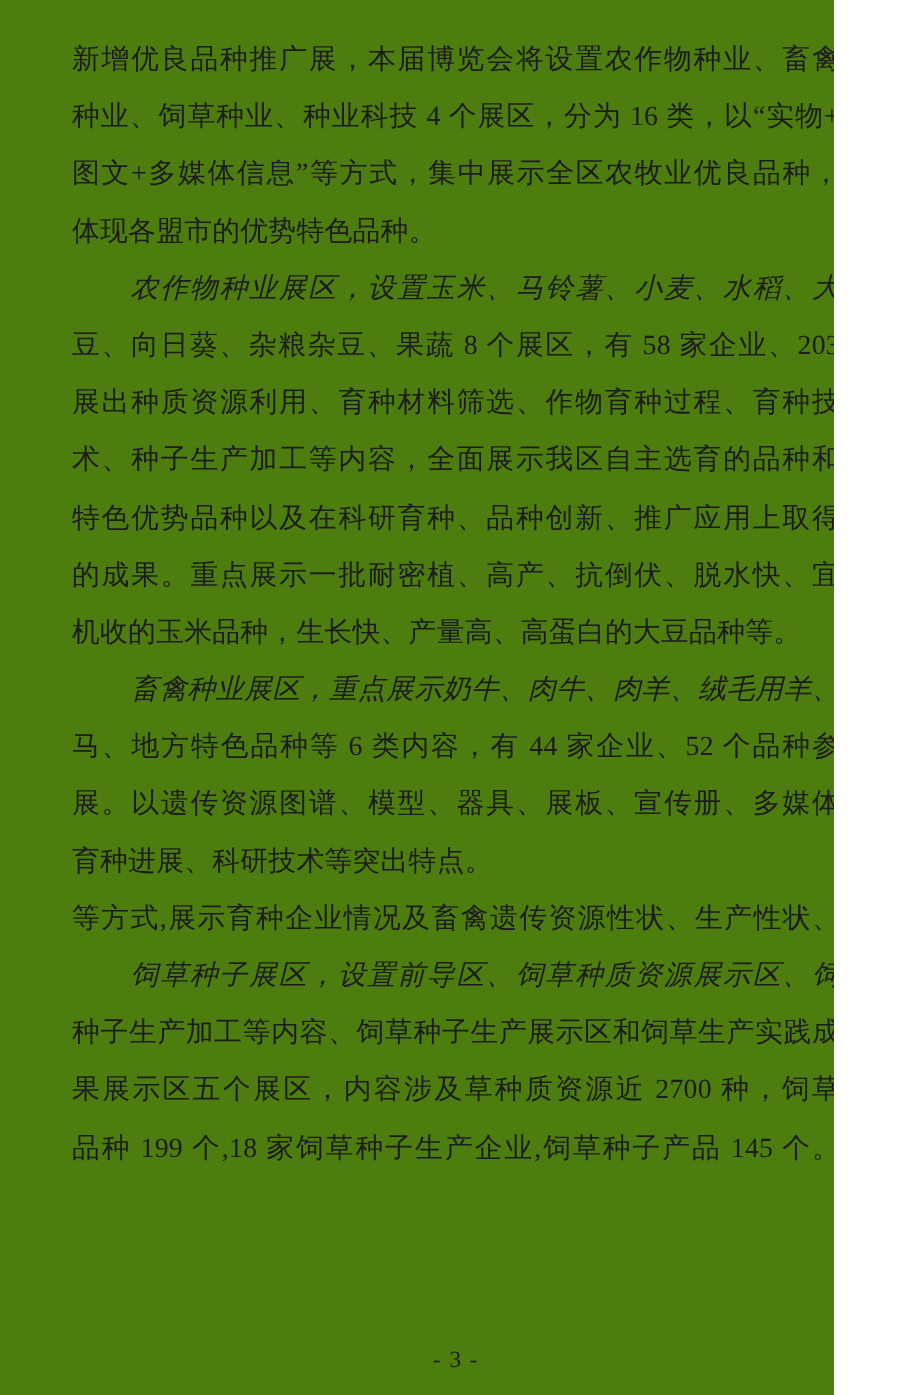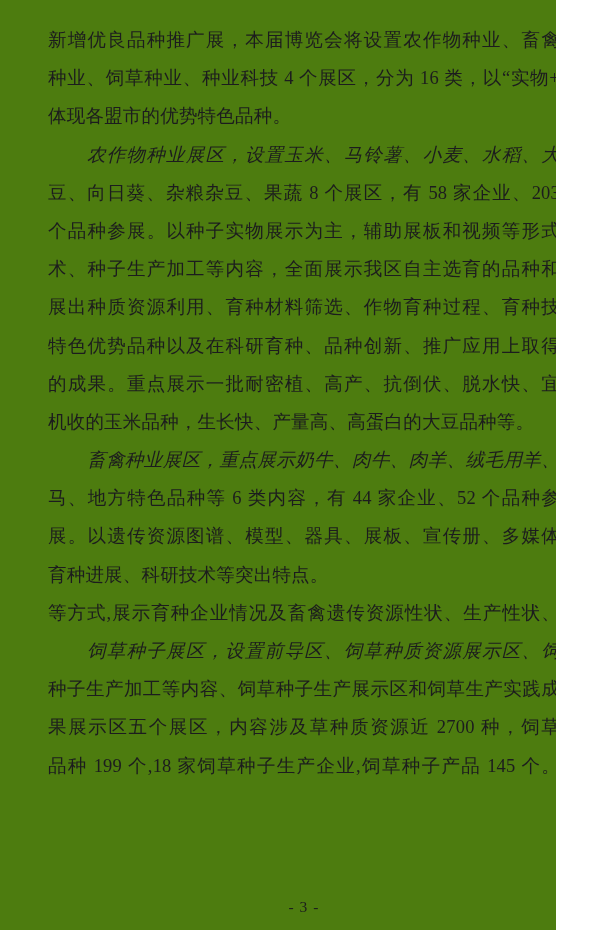--- a/index.html
+++ b/index.html
@@ -53,26 +53,26 @@
     letter-spacing: 1px;
   }
 </style>
 </head>
 <body>
 
 <div class="page">
   <div class="content" id="doc-body">
       <div class="text-line">新增优良品种推广展，本届博览会将设置农作物种业、畜禽</div>
       <div class="text-line">种业、饲草种业、种业科技 4 个展区，分为 16 类，以“实物+</div>
+      <div class="text-line">图文+多媒体信息”等方式，集中展示全区农牧业优良品种，</div>
       <div class="text-line no-stretch">体现各盟市的优势特色品种。</div>
       <div class="text-line indent">农作物种业展区，设置玉米、马铃薯、小麦、水稻、大</div>
       <div class="text-line">豆、向日葵、杂粮杂豆、果蔬 8 个展区，有 58 家企业、203</div>
-      <div class="text-line">个品种参展。以种子实物展示为主，辅助展板和视频等形式</div>
+      <div class="text-line">展出种质资源利用、育种材料筛选、作物育种过程、育种技</div>
       <div class="text-line">术、种子生产加工等内容，全面展示我区自主选育的品种和</div>
-      <div class="text-line">展出种质资源利用、育种材料筛选、作物育种过程、育种技</div>
       <div class="text-line">特色优势品种以及在科研育种、品种创新、推广应用上取得</div>
       <div class="text-line">的成果。重点展示一批耐密植、高产、抗倒伏、脱水快、宜</div>
       <div class="text-line no-stretch">机收的玉米品种，生长快、产量高、高蛋白的大豆品种等。</div>
       <div class="text-line indent">畜禽种业展区，重点展示奶牛、肉牛、肉羊、绒毛用羊、</div>
       <div class="text-line">马、地方特色品种等 6 类内容，有 44 家企业、52 个品种参</div>
       <div class="text-line">展。以遗传资源图谱、模型、器具、展板、宣传册、多媒体</div>
       <div class="text-line no-stretch">育种进展、科研技术等突出特点。</div>
       <div class="text-line">等方式,展示育种企业情况及畜禽遗传资源性状、生产性状、</div>
       <div class="text-line indent">饲草种子展区，设置前导区、饲草种质资源展示区、饲</div>
       <div class="text-line">种子生产加工等内容、饲草种子生产展示区和饲草生产实践成</div>

